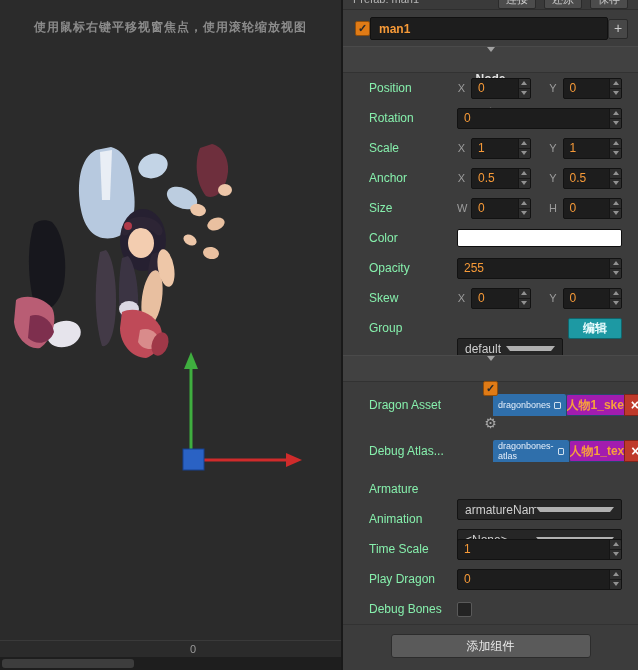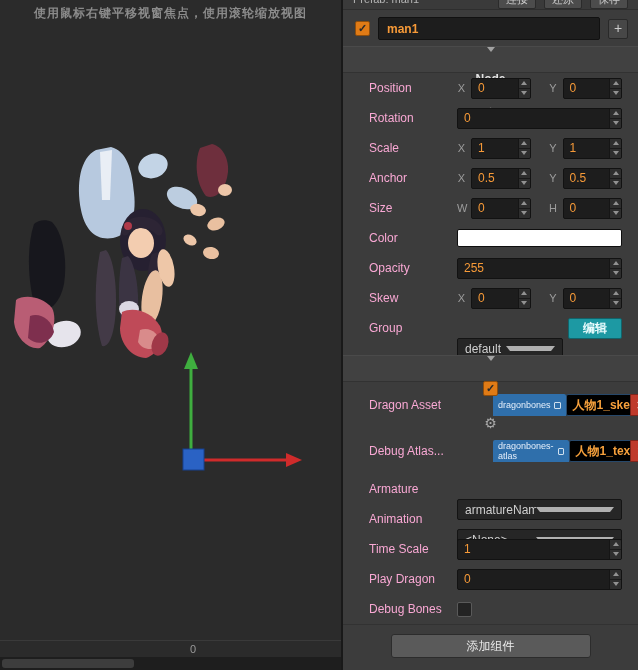--- a/index.html
+++ b/index.html
@@ -1,45 +1,45 @@
 <!DOCTYPE html>
 <html><head>
 <meta charset="utf-8">
 <style>
   html,body{margin:0;padding:0;background:#2b2b2b;overflow:hidden;}
   *{box-sizing:border-box;}
   .app{width:638px;height:670px;display:flex;font-family:"Liberation Sans",sans-serif;font-size:12px;color:#c0c0c0;background:#3c3c3c;}
   
   .scene{width:343px;height:670px;position:relative;background:#2b2b2b;border-right:2px solid #191919;overflow:hidden;flex-shrink:0;}
-  .hint{position:absolute;top:5px;left:0;width:100%;text-align:center;color:#8b8b8b;font-size:12px;font-weight:bold;letter-spacing:1px;}
+  .hint{position:absolute;top:19px;left:0;width:100%;text-align:center;color:#8b8b8b;font-size:12px;font-weight:bold;letter-spacing:1px;}
   .scene svg{position:absolute;left:0;top:0;}
   .ruler{position:absolute;left:0;right:0;bottom:13px;height:17px;border-top:1px solid #3a3a3a;}
   .origin-num{position:absolute;left:190px;top:2px;color:#9a9a9a;font-size:11px;}
   .hscroll{position:absolute;left:0;right:0;bottom:0;height:13px;background:#1e1e1e;}
   .hthumb{position:absolute;left:2px;top:2px;width:132px;height:9px;background:#3d3d3d;border-radius:3px;}
   
   .inspector{flex:1;display:flex;flex-direction:column;background:#3c3c3c;overflow:hidden;}
   .tclip{height:10px;overflow:hidden;background:#3a3a3a;border-bottom:1px solid #2e2e2e;flex-shrink:0;}
   .trow{display:flex;align-items:center;gap:8px;padding:0 10px;height:22px;margin-top:-12px;font-size:11px;color:#b5b5b5;}
   .trow .tlabel{flex:1;}
   .tb{background:#4c4c4c;border:1px solid #2b2b2b;border-radius:2px;padding:1px 7px;font-size:11px;color:#ccc;}
-  .name-row{display:flex;align-items:center;gap:8px;padding:7px 10px 6px 12px;flex-shrink:0;}
+  .name-row{display:flex;align-items:center;padding:7px 10px 6px 12px;flex-shrink:0;}
   .cb{width:15px;height:15px;border-radius:2px;flex-shrink:0;position:relative;}
   .cb.on{background:#e07b16;border:1px solid #8f4e0c;}
   .cb.on::after{content:"✓";position:absolute;inset:0;display:flex;align-items:center;justify-content:center;color:#2b2b2b;font-size:11px;font-weight:bold;}
   .cb.off{background:#232323;border:1px solid #5a5a5a;}
   .name-input{flex:1;height:23px;background:#1d1d1d;border:1px solid #111;border-radius:2px;color:#f79a38;font-weight:bold;display:flex;align-items:center;padding-left:8px;}
   .plus-btn{width:20px;height:20px;background:#474747;border:1px solid #292929;border-radius:2px;color:#ccc;font-size:14px;line-height:17px;text-align:center;flex-shrink:0;}
   .sec-hdr{height:27px;display:flex;align-items:center;gap:20px;padding:0 10px;background:#414141;border-top:1px solid #4a4a4a;border-bottom:1px solid #323232;flex-shrink:0;flex-direction:column;}
   .tri{width:0;height:0;border-left:4px solid transparent;border-right:4px solid transparent;border-top:5px solid #a2a2a2;flex-shrink:0;}
   .sec-title{color:#e2e2e2;font-weight:bold;flex:1;}
   .gear{color:#a8a8a8;font-size:14px;line-height:14px;}
   .gear::after{content:"⚙";}
   .prow{height:30px;display:flex;align-items:center;padding:0 16px 0 26px;flex-shrink:0;}
-  .plabel{width:88px;flex-shrink:0;color:#f9a8d4;white-space:nowrap;overflow:hidden;}
+  .plabel{width:88px;flex-shrink:0;color:#86efac;white-space:nowrap;overflow:hidden;}
   .pfield{flex:1;display:flex;align-items:center;gap:5px;min-width:0;}
   .axis{color:#9c9c9c;font-size:11px;width:9px;text-align:center;flex-shrink:0;}
   .gap{width:8px;flex-shrink:0;}
   .num{display:flex;align-items:stretch;background:#1d1d1d;border:1px solid #121212;border-radius:2px;height:21px;flex:1;min-width:0;overflow:hidden;}
   .num .val{flex:1;color:#f79a38;display:flex;align-items:center;padding-left:6px;}
   .spin{width:12px;background:#2e2e2e;border-left:1px solid #151515;display:flex;flex-direction:column;flex-shrink:0;}
   .spin i{flex:1;position:relative;display:block;}
   .spin i::after{content:"";position:absolute;left:50%;top:50%;transform:translate(-50%,-50%);border-left:3px solid transparent;border-right:3px solid transparent;}
   .spin .up{border-bottom:1px solid #1a1a1a;}
   .spin .up::after{border-bottom:4px solid #929292;}
@@ -49,21 +49,21 @@
   .dropdown span{flex:1;overflow:hidden;white-space:nowrap;}
   .caret{width:0;height:0;border-left:4px solid transparent;border-right:4px solid transparent;border-top:5px solid #b0b0b0;flex-shrink:0;}
   .edit-btn{width:54px;height:21px;background:#1d99a3;border:1px solid #11646b;border-radius:2px;color:#eafcfd;font-weight:bold;font-size:12px;display:flex;align-items:center;justify-content:center;flex-shrink:0;}
   .spacer{height:12px;flex-shrink:0;}
   .arow{height:46px;display:flex;align-items:center;padding:2px 16px 2px 26px;flex-shrink:0;}
   .afield{flex:1;display:flex;flex-direction:row;min-width:0;margin-left:36px;}
   .chip-line{display:flex;}
   .chip{background:#2f6fab;color:#e4eefa;font-size:9px;padding:1px 5px;border-radius:2px 2px 0 0;display:flex;align-items:center;gap:3px;}
   .chip-ico{width:7px;height:7px;border:1px solid #cfe0ef;border-radius:1px;display:inline-block;}
   .asset-line{display:flex;height:22px;}
-  .asset-box{flex:1;background:#000000;border:1px solid #27486a;border-right:none;border-radius:2px 0 0 2px;display:flex;align-items:center;padding-left:6px;color:#f7a13c;font-weight:bold;min-width:0;overflow:hidden;white-space:nowrap;}
+  .asset-box{flex:1;background:#a21caf;border:1px solid #27486a;border-right:none;border-radius:2px 0 0 2px;display:flex;align-items:center;color:#f7a13c;font-weight:bold;min-width:0;overflow:hidden;white-space:nowrap;}
   .x-btn{width:22px;background:#bf3a2b;border:1px solid #7e241a;border-radius:0 2px 2px 0;color:#fff;display:flex;align-items:center;justify-content:center;flex-shrink:0;}
   .x-btn::after{content:"×";font-size:14px;font-weight:bold;}
   .footer{margin-top:auto;border-top:1px solid #323232;padding:9px 0 12px;display:flex;justify-content:center;flex-shrink:0;}
   .add-comp{width:200px;height:24px;background:#5a5a5a;border:1px solid #2c2c2c;border-radius:3px;color:#ececec;font-size:12px;display:flex;align-items:center;justify-content:center;}
 </style>
 </head>
 <body>
 
 <div class="app">
 

